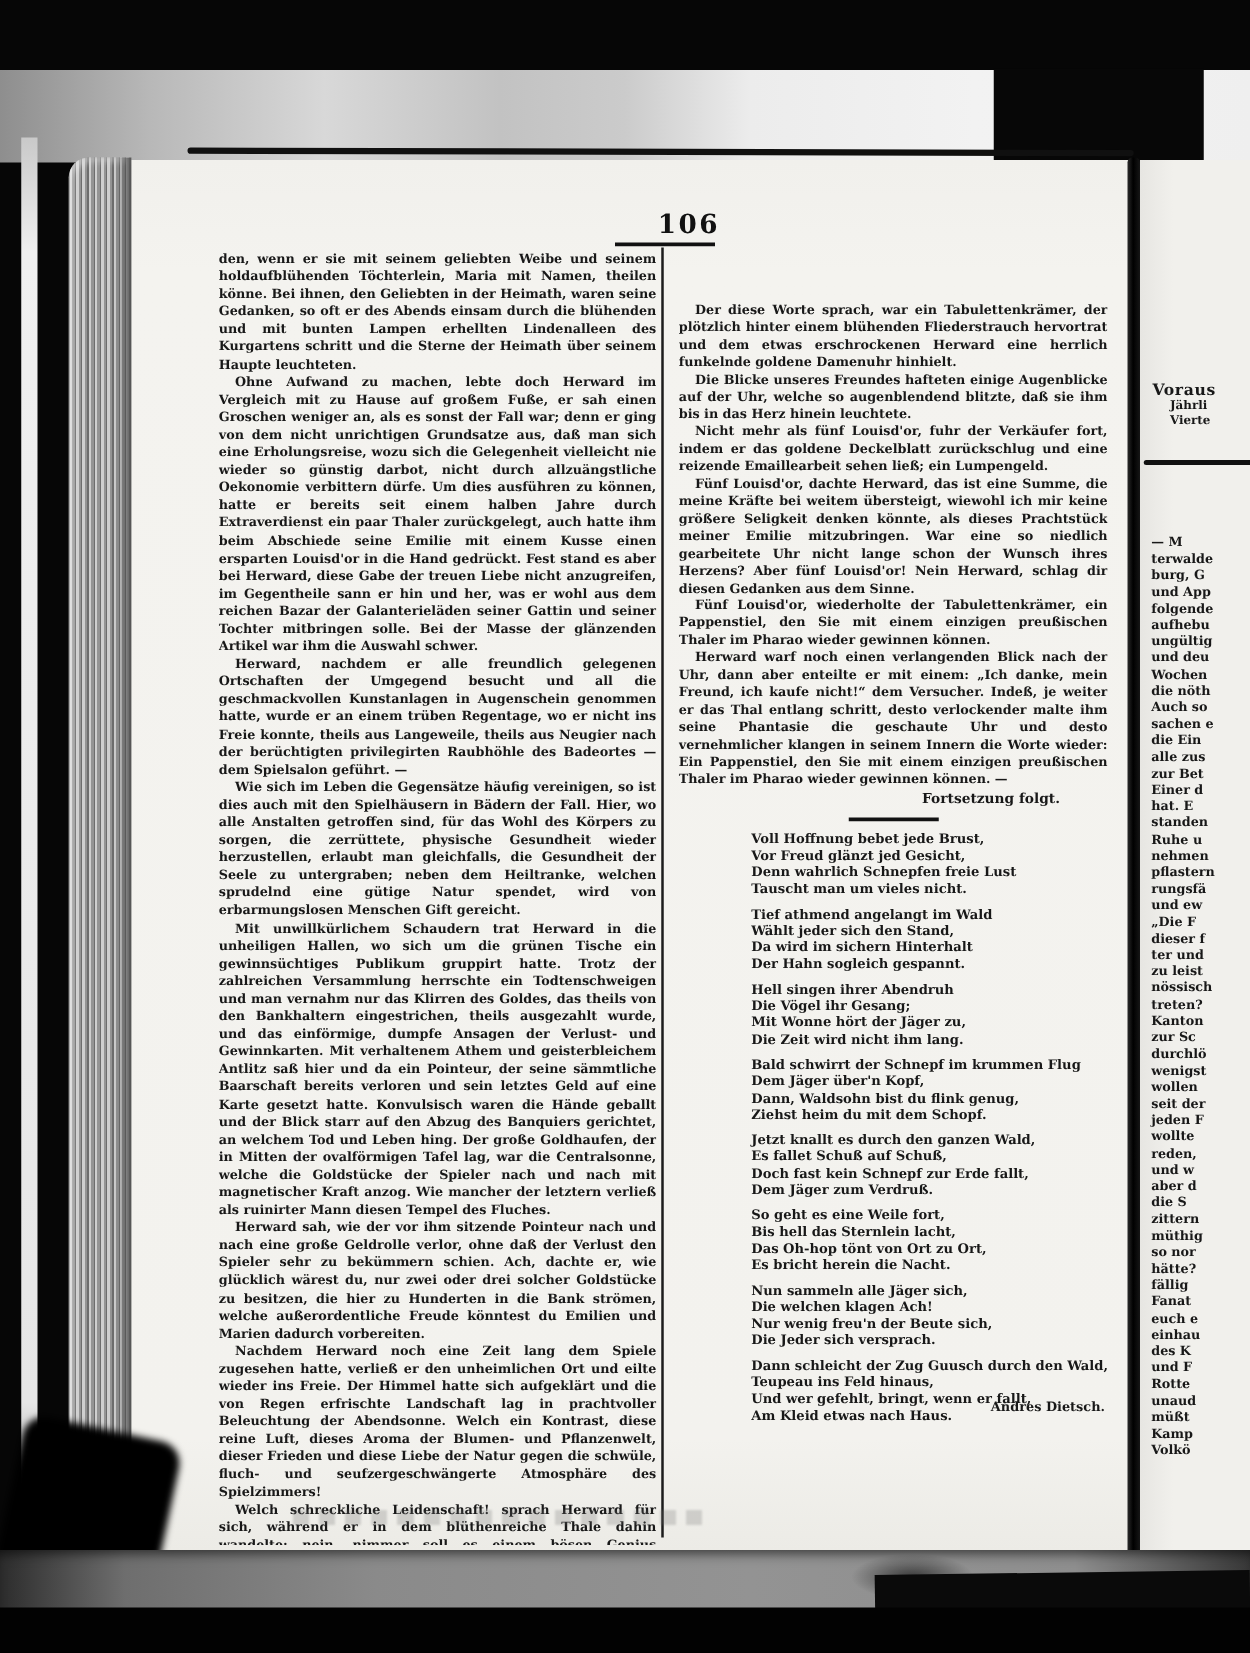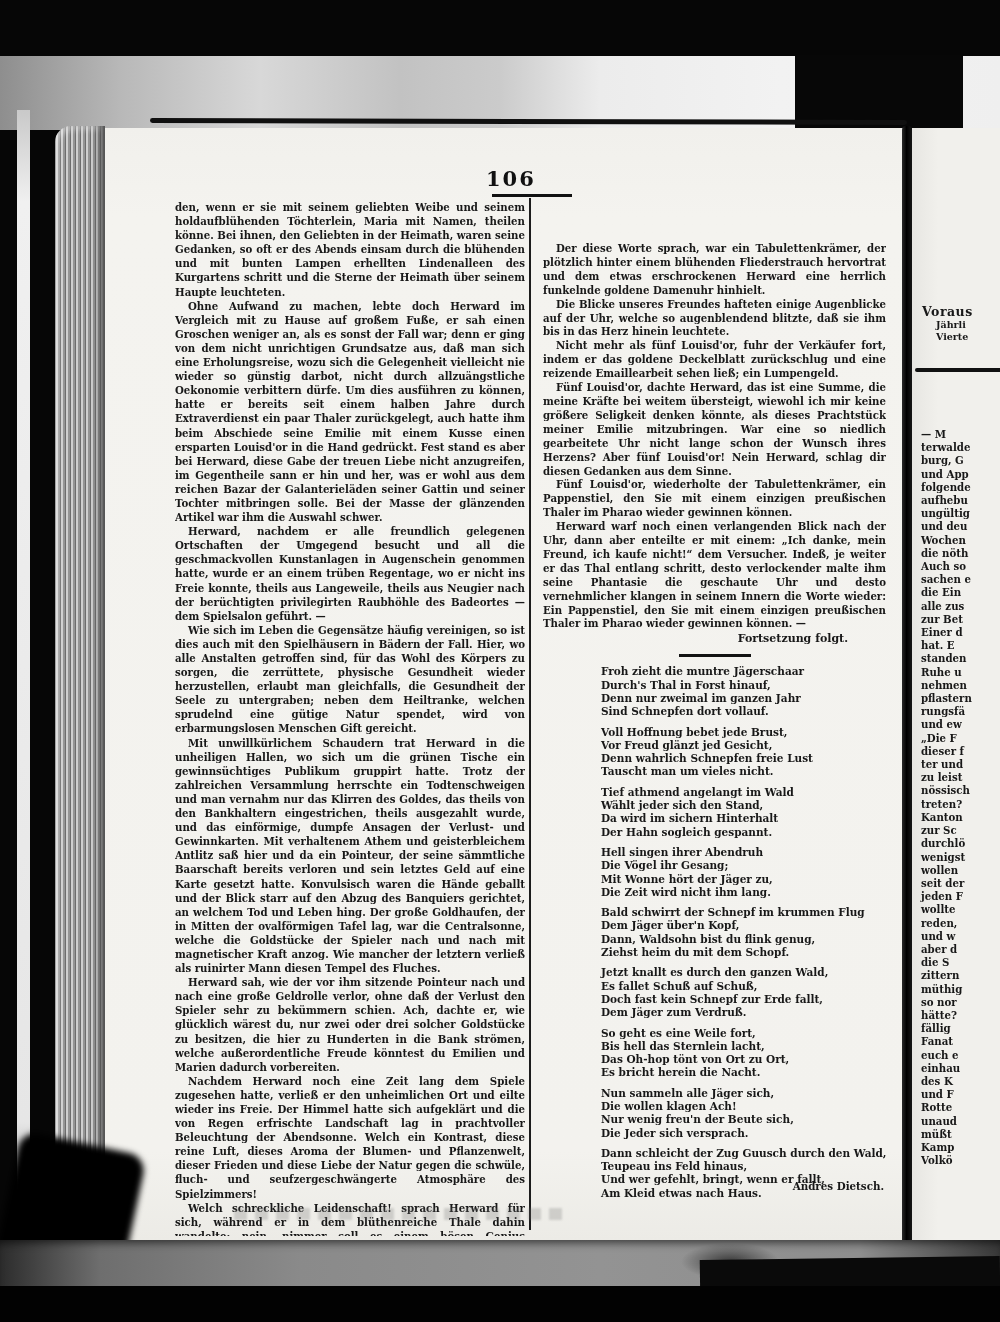--- a/index.html
+++ b/index.html
@@ -10,21 +10,21 @@
         background:linear-gradient(90deg,#8e8e8e 0%,#b8b8b8 12%,#d8d8d8 26%,#c2c2c2 40%,
         #cbcbcb 50%,#ececec 60%,#f2f2f2 78%,#efefef 100%);}
   .band-black{position:absolute;left:795px;top:55px;width:168px;height:78px;background:#070707;}
   .left-sliver{position:absolute;left:17px;top:110px;width:13px;height:1150px;
         background:linear-gradient(#c9c9c9,#f0f0f0 8%,#e6e6e6 88%,#6f6f6f);}
   .top-edge{position:absolute;left:150px;top:119px;width:757px;height:5px;background:#101010;
         transform:rotate(0.15deg);border-radius:3px;}
   
   .page-main{position:absolute;left:102px;top:128px;width:801px;height:1112px;
         background:linear-gradient(180deg,#f1f0ec,#f4f3ef 8%,#f3f2ee 92%,#ecebe6);}
-  .pageno{position:absolute;left:384px;top:38px;width:90px;text-align:left;
+  .pageno{position:absolute;left:384px;top:38px;width:90px;text-align:right;
         font-size:21px;font-weight:bold;letter-spacing:2px;color:#111;}
   .pageno-rule{position:absolute;left:390px;top:66px;width:80px;height:3px;background:#111;}
   .col-rule{position:absolute;left:427px;top:70px;width:2px;height:1032px;background:#1c1c1c;}
   .col{position:absolute;top:72px;color:#181818;font-weight:700;}
   .col-left{left:73px;width:350px;height:1036px;overflow:hidden;}
   .col-right{left:441px;width:343px;height:1040px;overflow:hidden;margin-top:42px;}
   .para{margin:0;font-size:10.2px;line-height:14.1px;text-align:justify;
         text-indent:13px;letter-spacing:0px;hyphens:auto;}
   .col-right .para{line-height:13.9px;}
   .flush{text-indent:0;}
@@ -100,26 +100,20 @@
           <p class="para">Nicht mehr als fünf Louisd'or, fuhr der Verkäufer fort, indem er das goldene Deckelblatt zurückschlug und eine reizende Emaillearbeit sehen ließ; ein Lumpengeld.</p>
           <p class="para">Fünf Louisd'or, dachte Herward, das ist eine Summe, die meine Kräfte bei weitem übersteigt, wiewohl ich mir keine größere Seligkeit denken könnte, als dieses Prachtstück meiner Emilie mitzubringen. War eine so niedlich gearbeitete Uhr nicht lange schon der Wunsch ihres Herzens? Aber fünf Louisd'or! Nein Herward, schlag dir diesen Gedanken aus dem Sinne.</p>
           <p class="para">Fünf Louisd'or, wiederholte der Tabulettenkrämer, ein Pappenstiel, den Sie mit einem einzigen preußischen Thaler im Pharao wieder gewinnen können.</p>
           <p class="para">Herward warf noch einen verlangenden Blick nach der Uhr, dann aber enteilte er mit einem: „Ich danke, mein Freund, ich kaufe nicht!“ dem Versucher. Indeß, je weiter er das Thal entlang schritt, desto verlockender malte ihm seine Phantasie die geschaute Uhr und desto vernehmlicher klangen in seinem Innern die Worte wieder: Ein Pappenstiel, den Sie mit einem einzigen preußischen Thaler im Pharao wieder gewinnen können. —</p>
         </div>
       <p class="continuation">Fortsetzung folgt.</p>
       <div class="divider"></div>
       <div class="poem">
         <div>
             <div class="stanza">
-              <div class="poem-line">Froh zieht die muntre Jägerschaar</div>
-              <div class="poem-line">Durch's Thal in Forst hinauf,</div>
-              <div class="poem-line">Denn nur zweimal im ganzen Jahr</div>
-              <div class="poem-line">Sind Schnepfen dort vollauf.</div>
-            </div>
-            <div class="stanza">
               <div class="poem-line">Voll Hoffnung bebet jede Brust,</div>
               <div class="poem-line">Vor Freud glänzt jed Gesicht,</div>
               <div class="poem-line">Denn wahrlich Schnepfen freie Lust</div>
               <div class="poem-line">Tauscht man um vieles nicht.</div>
             </div>
             <div class="stanza">
               <div class="poem-line">Tief athmend angelangt im Wald</div>
               <div class="poem-line">Wählt jeder sich den Stand,</div>
               <div class="poem-line">Da wird im sichern Hinterhalt</div>
               <div class="poem-line">Der Hahn sogleich gespannt.</div>
@@ -143,21 +137,21 @@
               <div class="poem-line">Dem Jäger zum Verdruß.</div>
             </div>
             <div class="stanza">
               <div class="poem-line">So geht es eine Weile fort,</div>
               <div class="poem-line">Bis hell das Sternlein lacht,</div>
               <div class="poem-line">Das Oh-hop tönt von Ort zu Ort,</div>
               <div class="poem-line">Es bricht herein die Nacht.</div>
             </div>
             <div class="stanza">
               <div class="poem-line">Nun sammeln alle Jäger sich,</div>
-              <div class="poem-line">Die wollen klagen Ach!</div>
+              <div class="poem-line">Die welchen klagen Ach!</div>
               <div class="poem-line">Nur wenig freu'n der Beute sich,</div>
               <div class="poem-line">Die Jeder sich versprach.</div>
             </div>
             <div class="stanza">
               <div class="poem-line">Dann schleicht der Zug Guusch durch den Wald,</div>
               <div class="poem-line">Teupeau ins Feld hinaus,</div>
               <div class="poem-line">Und wer gefehlt, bringt, wenn er fallt,</div>
               <div class="poem-line">Am Kleid etwas nach Haus.</div>
             </div>
           </div>

